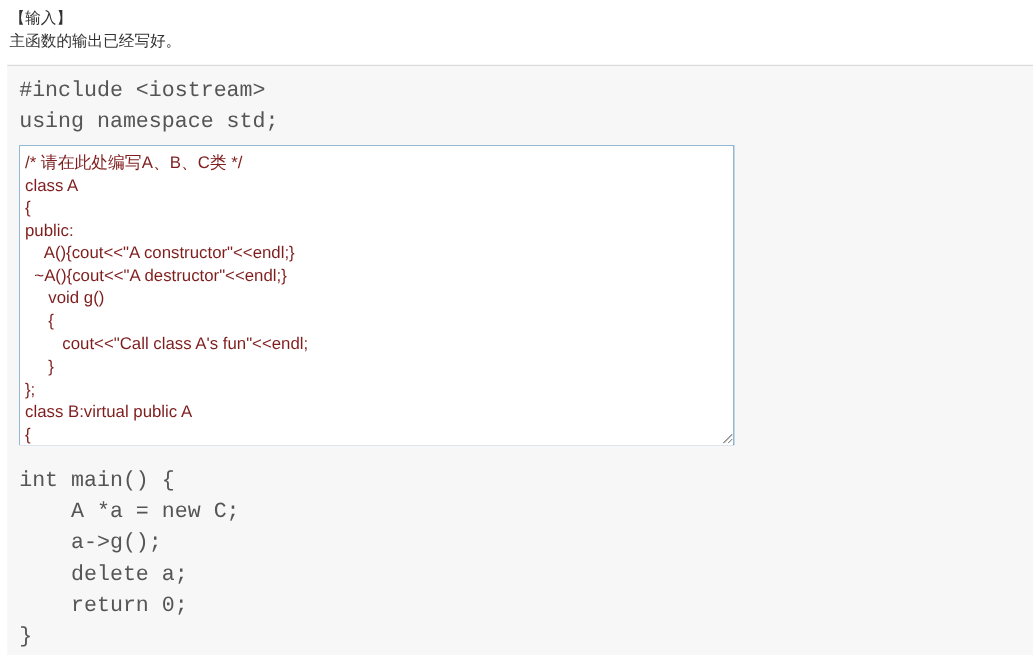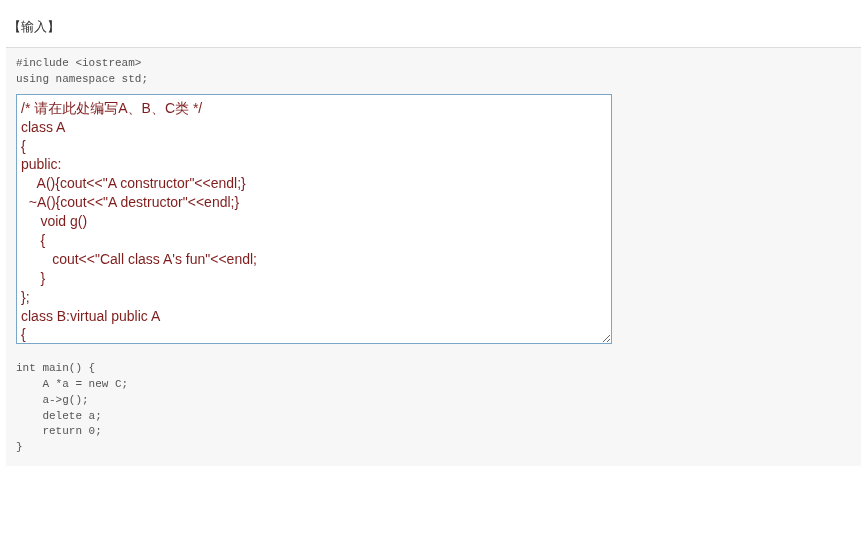--- a/index.html
+++ b/index.html
@@ -5,35 +5,35 @@
   html, body {
     margin: 0;
     padding: 0;
     background: #ffffff;
     font-family: "Microsoft YaHei", "SimSun", Arial, sans-serif;
     font-size: 13px;
     color: #333333;
     width: 861px;
   }
   .description {
-    padding: 18px 8px 10px 8px;
+    padding: 6px 8px 10px 8px;
     line-height: 1.45;
   }
   .desc-head {
     display: block;
   }
   .codeblock {
     border-top: 1px solid #dcdcdc;
     background: #f6f7f6;
     margin-left: 6px;
     padding: 8px 10px 10px 10px;
   }
   .pre-monospace {
     font-family: Consolas, "Courier New", monospace;
-    font-size: 11px;
+    font-size: 18px;
     line-height: 1.45;
     color: #555;
     white-space: pre;
   }
   .textarea-wrap {
     margin: 6px 0 14px 0;
   }
   textarea {
     width: 596px;
     height: 250px;
@@ -48,20 +48,21 @@
     resize: both;
     overflow-y: scroll;
     box-sizing: border-box;
   }
 </style>
 </head>
 <body>
 
 <div class="description">
   <span class="desc-head">【输入】</span>
+  <span class="desc-head">主函数的输出已经写好。</span>
 </div>
 
 <div class="codeblock">
   <div class="pre-monospace">#include &lt;iostream&gt;
 using namespace std;</div>
 
   <div class="textarea-wrap">
     <textarea spellcheck="true" style="">/* 请在此处编写A、B、C类 */
 class A
 {

